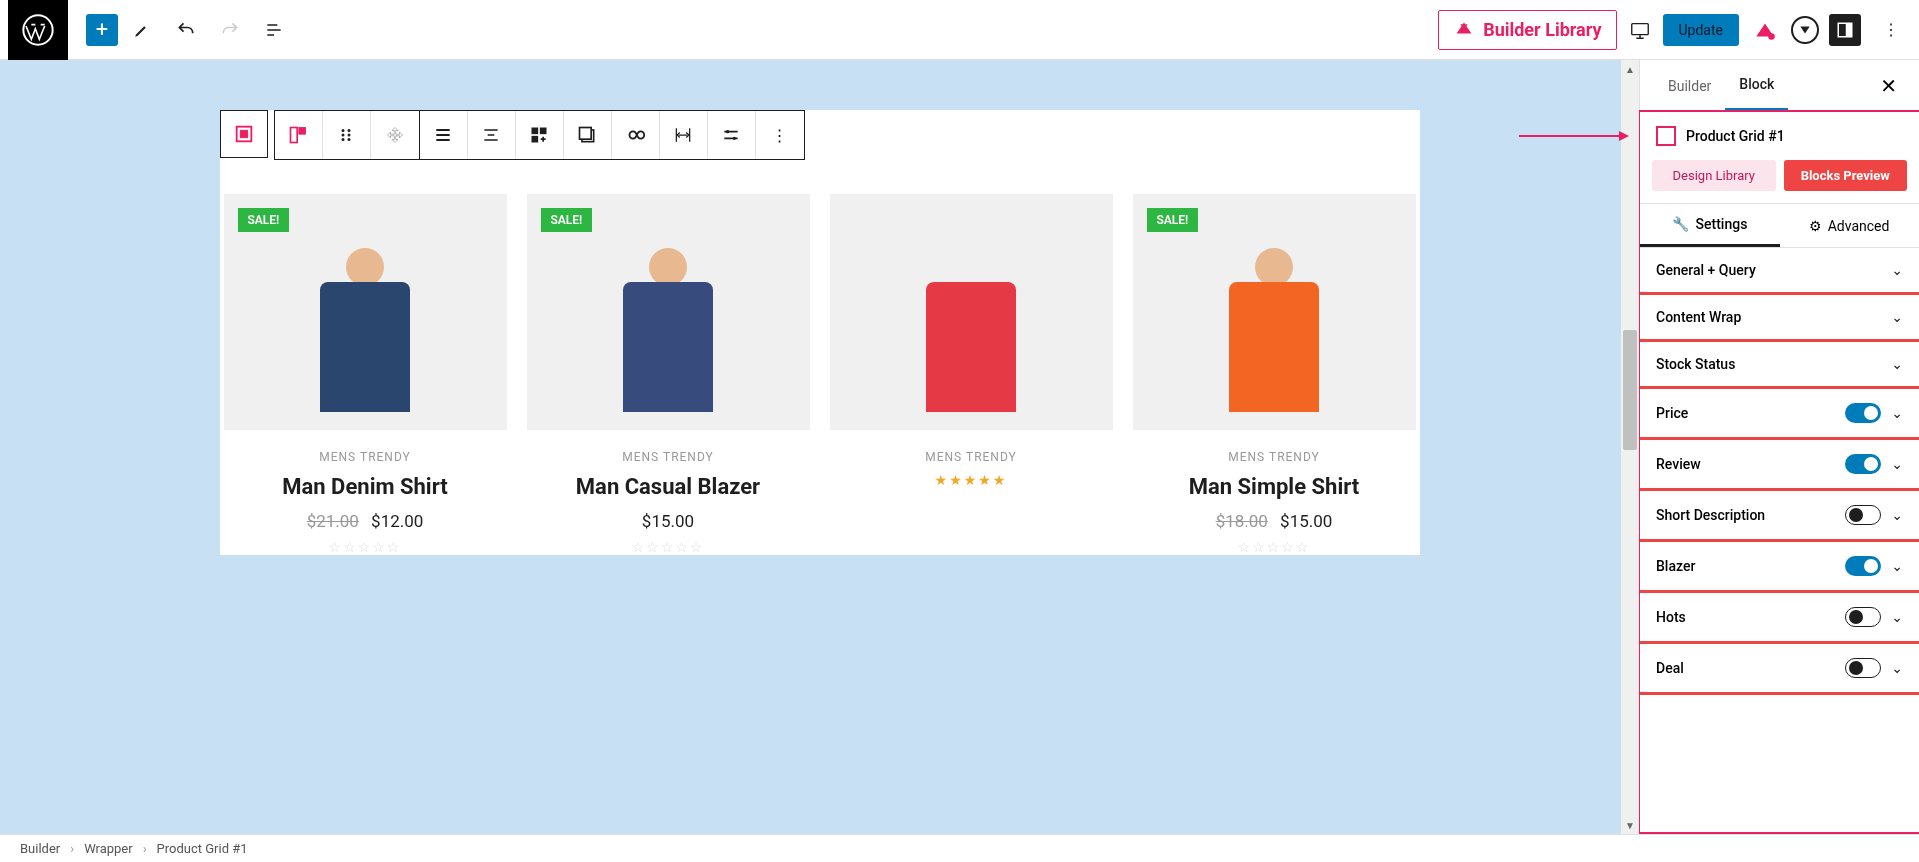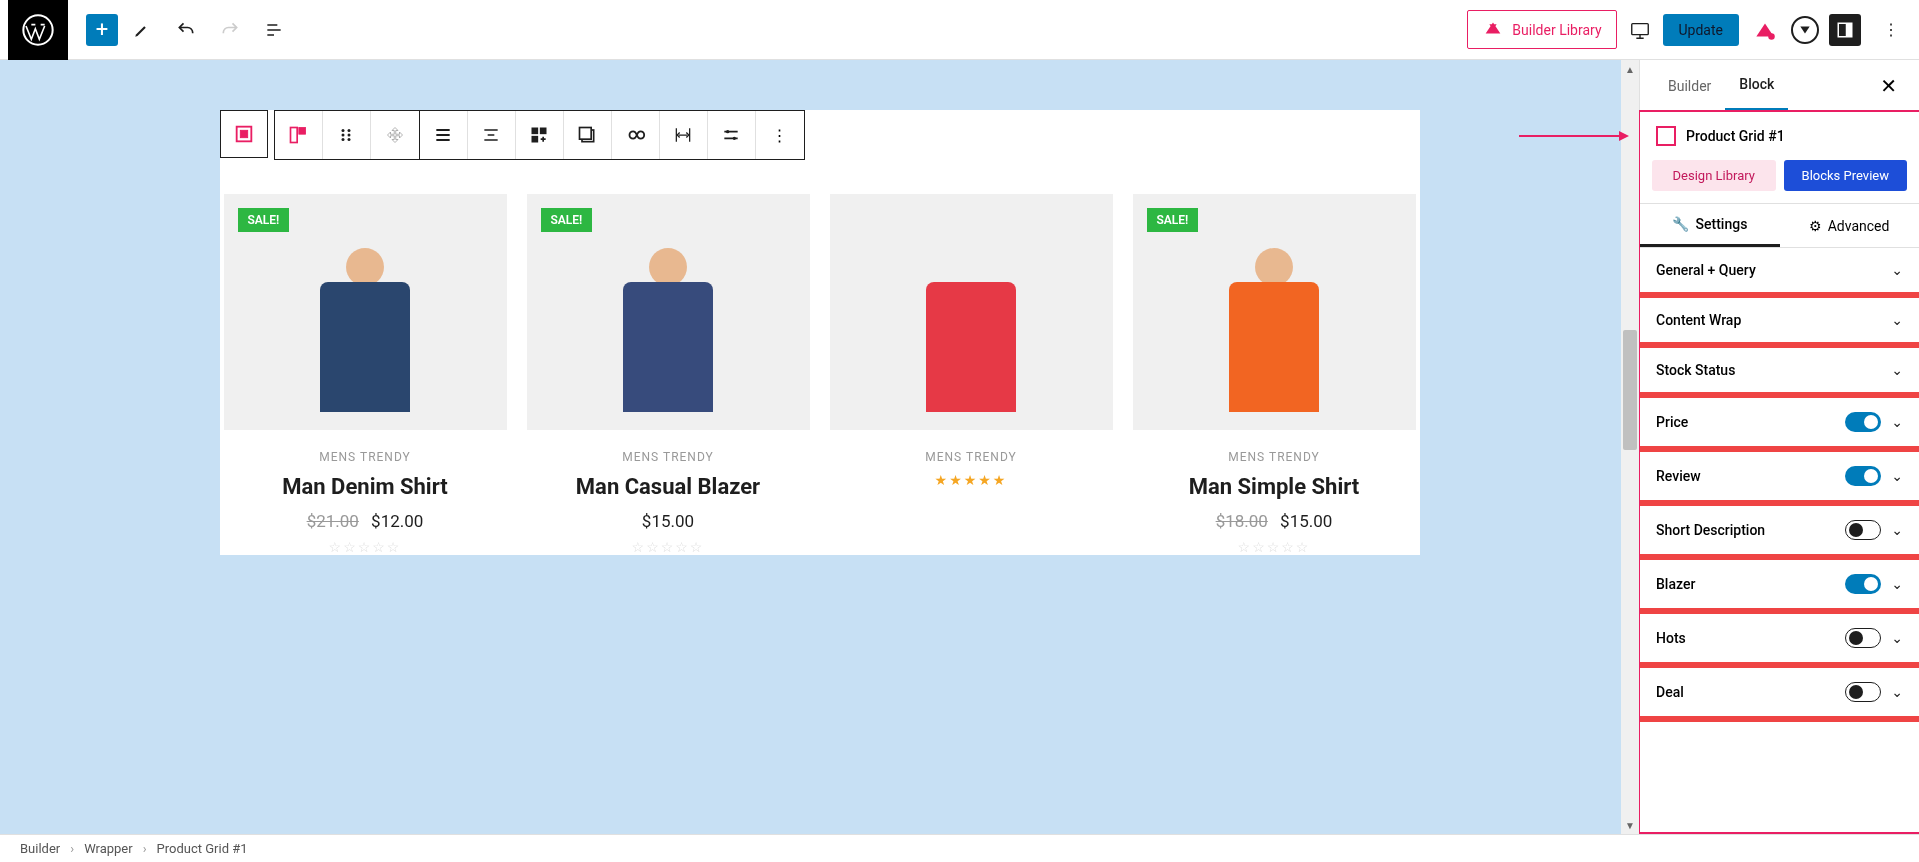--- a/index.html
+++ b/index.html
@@ -7,21 +7,21 @@
 
 
 .topbar { display: flex; align-items: center; height: 60px; border-bottom: 1px solid #e0e0e0; padding: 0 8px; }
 .wp-logo { width: 60px; height: 60px; background: #000; display: flex; align-items: center; justify-content: center; }
 .wp-logo svg { width: 32px; height: 32px; }
 .add-btn { width: 32px; height: 32px; background: #007cba; color: #fff; border-radius: 3px; display: flex; align-items: center; justify-content: center; margin-left: 18px; cursor: pointer; font-size: 22px; }
 .tool-icon { width: 40px; height: 40px; display: flex; align-items: center; justify-content: center; cursor: pointer; color: #1e1e1e; }
 .tool-icon.disabled { color: #ccc; }
 .topbar-left { display: flex; align-items: center; gap: 4px; }
 .topbar-right { margin-left: auto; display: flex; align-items: center; gap: 10px; }
-.builder-library-btn { border: 1px solid #e91e63; color: #e91e63; padding: 6px 14px; border-radius: 2px; display: flex; align-items: center; gap: 8px; font-size: 14px; cursor: pointer; }
+.builder-library-btn { border: 1px solid #e91e63; color: #e91e63; padding: 6px 14px; border-radius: 2px; display: flex; align-items: center; gap: 8px; font-size: 18px; cursor: pointer; font-weight: bold; }
 .device-icon { width: 26px; height: 26px; display: flex; align-items: center; justify-content: center; cursor: pointer; }
 .update-btn { background: #007cba; color: #0f172a; padding: 8px 16px; border-radius: 3px; font-size: 14px; cursor: pointer; }
 .sq-icon { width: 32px; height: 32px; display: flex; align-items: center; justify-content: center; cursor: pointer; border-radius: 3px; }
 .sq-icon.dark { background: #1e1e1e; color: #fff; }
 .sq-icon.circ { border: 2px solid #1e1e1e; border-radius: 50%; width: 28px; height: 28px; }
 
 
 .main { display: flex; height: calc(100vh - 88px); position: relative; }
 .canvas { flex: 1; background: #c7e0f4; padding: 0 20px; overflow: hidden; position: relative; }
 .canvas-inner { background: #fff; max-width: 1200px; margin: 0 auto; position: relative; }
@@ -69,27 +69,27 @@
 .sidebar-close { margin-left: auto; font-size: 20px; cursor: pointer; padding: 0 8px; }
 
 .sidebar-body { flex: 1; border: 2px solid #e91e63; margin: -2px -2px 0 -2px; padding-bottom: 4px; overflow: hidden; }
 .block-header { display: flex; align-items: center; gap: 10px; padding: 14px 16px; }
 .block-icon { width: 20px; height: 20px; border: 2px solid #e91e63; }
 .block-name { font-size: 14px; font-weight: 500; }
 
 .lib-buttons { display: flex; gap: 8px; padding: 0 12px 12px; }
 .lib-btn { flex: 1; padding: 8px 4px; text-align: center; font-size: 13px; border-radius: 3px; cursor: pointer; }
 .lib-btn.design { background: #fce4ec; color: #c2185b; }
-.lib-btn.preview { background: #1d4ed8; color: #fff; }
+.lib-btn.preview { background: #ef4444; color: #fff; font-weight: bold; }
 
 .settings-tabs { display: flex; border-top: 1px solid #e0e0e0; border-bottom: 1px solid #e0e0e0; }
 .settings-tab { flex: 1; text-align: center; padding: 12px 0; font-size: 14px; cursor: pointer; display: flex; align-items: center; justify-content: center; gap: 6px; }
 .settings-tab.active { border-bottom: 3px solid #1e1e1e; font-weight: 500; }
 
-.panel { border-bottom: 6px solid #ef4444; }
+.panel { border-bottom: 3px solid #ef4444; }
 .panel-header { display: flex; align-items: center; padding: 14px 16px; cursor: pointer; }
 .panel-title { font-size: 14px; font-weight: 500; flex: 1; }
 .panel-chevron { font-size: 14px; color: #1e1e1e; }
 .panel-toggle { margin-right: 10px; }
 
 
 .toggle { width: 36px; height: 20px; border-radius: 10px; position: relative; cursor: pointer; }
 .toggle.on { background: #007cba; }
 .toggle.off { background: #fff; border: 1px solid #1e1e1e; }
 .toggle-knob { width: 14px; height: 14px; border-radius: 50%; background: #fff; position: absolute; top: 3px; }

